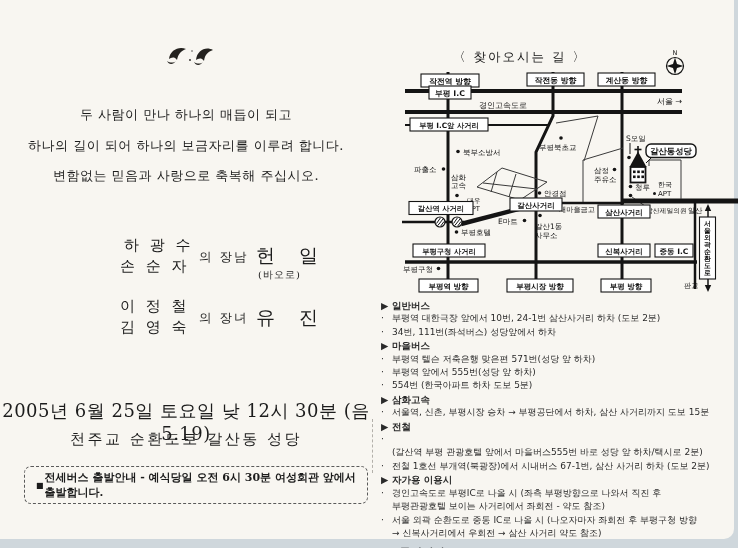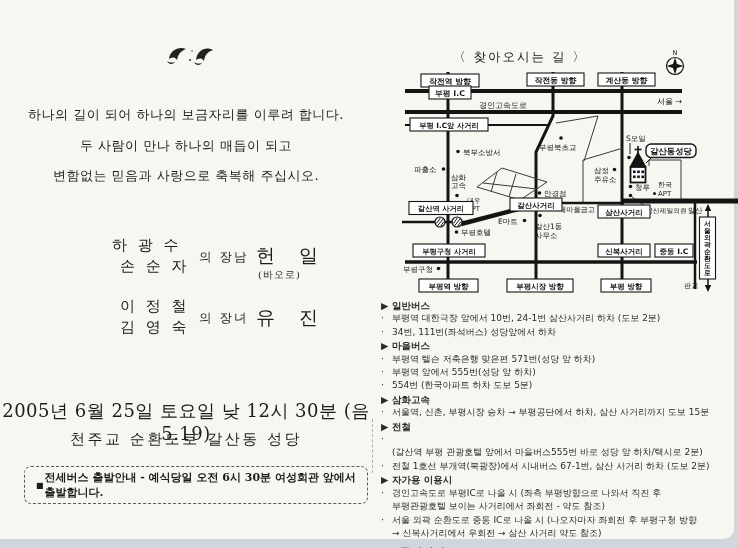--- a/index.html
+++ b/index.html
@@ -39,26 +39,26 @@
       <path d="M9,17 C10,8 19,4 26,7 C21,9 18,12 17,18 C14,14 11,16 9,17 Z"></path>
       <path d="M7,19 C10,21 14,21 16,19 C13,23 9,23 7,19 Z"></path>
       <path d="M36,18 C37,8 46,4 53,8 C48,10 45,12 44,19 C41,15 38,17 36,18 Z"></path>
       <path d="M34,20 C37,22 41,22 43,20 C40,24 36,24 34,20 Z"></path>
       <circle cx="30" cy="18" r="0.9"></circle>
       <circle cx="32" cy="9" r="0.7"></circle>
     </g>
   </svg>
 
   <div class="abs serif poem">
+    <div>두 사람이 만나 하나의 매듭이 되고</div>
     <div>하나의 길이 되어 하나의 보금자리를 이루려 합니다.</div>
-    <div>두 사람이 만나 하나의 매듭이 되고</div>
     <div>변함없는 믿음과 사랑으로 축복해 주십시오.</div>
   </div>
 
-  <div class="abs serif nm-parent" style="left:112px;top:236px">하 광 수</div>
+  <div class="abs serif nm-parent" style="left:124px;top:236px">하 광 수</div>
   <div class="abs serif nm-parent" style="left:120px;top:257px">손 순 자</div>
   <div class="abs serif nm-rel" style="left:199px;top:249px">의  장남</div>
   <div class="abs serif nm-big" style="left:256px;top:243px">헌 일</div>
   <div class="abs serif nm-bapt" style="left:258px;top:268px">(바오로)</div>
 
   <div class="abs serif nm-parent" style="left:120px;top:297px">이 정 철</div>
   <div class="abs serif nm-parent" style="left:120px;top:318px">김 영 숙</div>
   <div class="abs serif nm-rel" style="left:199px;top:310px">의  장녀</div>
   <div class="abs serif nm-big" style="left:256px;top:305px">유 진</div>
 

